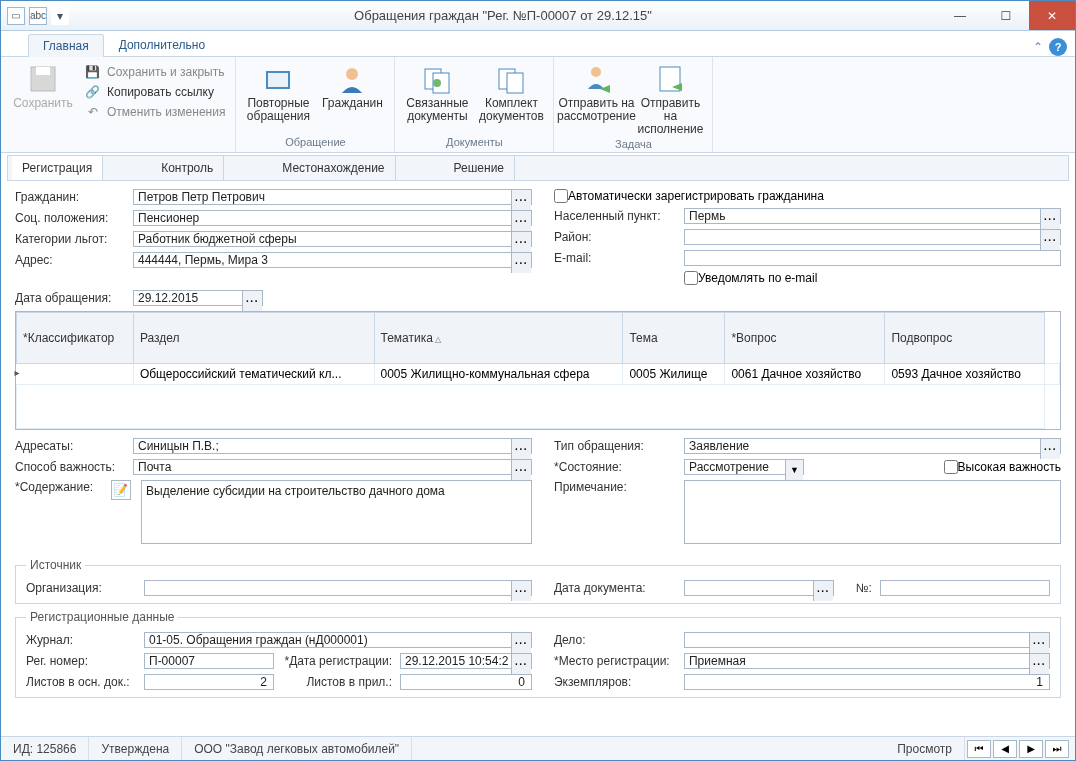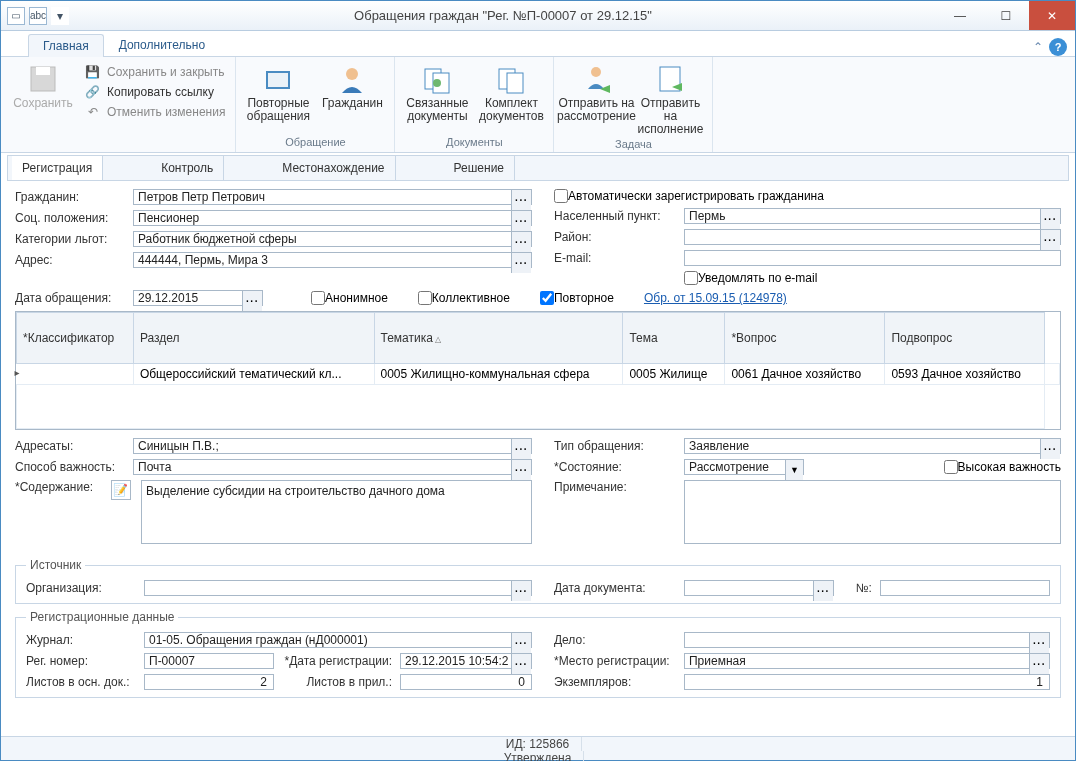--- a/index.html
+++ b/index.html
@@ -50,21 +50,21 @@
 .grid { border:1px solid #a8b8c8; margin:4px 0 8px 0;}
 .grid table { width:100%; border-collapse:collapse;}
 .grid th { background:#f0f4f8; border:1px solid #c8d6e5; padding:18px 6px; text-align:left; font-weight:normal; color:#333;}
 .grid td { border:1px solid #e4ecf4; padding:3px 6px;}
 .grid .selrow { position:relative;}
 .grid .selrow::before { content:"▸"; position:absolute; left:-2px; top:3px; font-size:10px; color:#555;}
 .grid .spacer { height:44px;}
 fieldset { border:1px solid #c8d6e5; padding:8px 10px 2px 10px; margin:6px 0;}
 legend { padding:0 4px; color:#555;}
 .textarea { height:64px !important; resize:none; padding-top:3px !important;}
-.statusbar { position:absolute; bottom:1px; left:1px; right:1px; height:24px; background:#f2f6fb; border-top:1px solid #c8d6e5; display:flex; align-items:center; gap:0;flex-direction:column;}
+.statusbar { position:absolute; bottom:1px; left:1px; right:1px; height:24px; background:#f2f6fb; border-top:1px solid #c8d6e5; display:flex; align-items:center; gap:0;}
 .statusbar .cell { padding:0 12px; border-right:1px solid #d6e0ea; height:100%; display:flex; align-items:center; color:#444;}
 .statusbar .spacer { flex:1;}
 .navbtns { display:flex; gap:0; padding-right:6px;}
 .navbtn { width:24px; height:18px; border:1px solid #a8b8c8; background:#fff; display:flex; align-items:center; justify-content:center; font-size:10px; margin-left:2px; cursor:pointer;}
 .sort-ind { font-size:8px; color:#777; margin-left:2px;}
 .ico svg, .sico svg { display:block;}
 </style>
 </head>
 <body>
 
@@ -244,35 +244,20 @@
             <input type="checkbox" style="">
             <span>Уведомлять по e-mail</span>
           </label>
         </div>
     </div>
   </div>
 
   <div class="row col1">
     <span class="lbl">Дата обращения:</span>
     <div class="field" style="flex:0 0 130px"><input type="text" value="29.12.2015" style=""><span class="dots">···</span></div>
-    <div style="flex:1; display:flex; gap:30px; align-items:center; padding-left:40px;">
-      <label class="ck">
-          <input type="checkbox" style="">
-          <span>Анонимное</span>
-        </label>
-      <label class="ck">
-          <input type="checkbox" style="">
-          <span>Коллективное</span>
-        </label>
-      <label class="ck">
-          <input type="checkbox" checked="" style="">
-          <span>Повторное</span>
-        </label>
-      <a class="link">Обр.  от 15.09.15 (124978)</a>
-    </div>
   </div>
 
   <div class="grid">
     <table>
       <thead>
           <tr>
         <th>*Классификатор</th>
         <th>Раздел</th>
         <th><span>Тематика</span><span class="sort-ind">△</span></th>
         <th>Тема</th>
@@ -390,20 +375,20 @@
     </div>
   </fieldset>
 
 </div>
 
 <div class="statusbar">
   <div class="cell">ИД: 125866</div>
   <div class="cell">Утверждена</div>
   <div class="cell">ООО "Завод легковых автомобилей"</div>
   <div class="spacer"></div>
-  <div class="cell">Работник</div>
+  <div class="cell">Просмотр</div>
   <div class="navbtns">
     <div class="navbtn">⏮</div>
     <div class="navbtn">◀</div>
     <div class="navbtn">▶</div>
     <div class="navbtn">⏭</div>
   </div>
 </div>
 
 </body></html>

